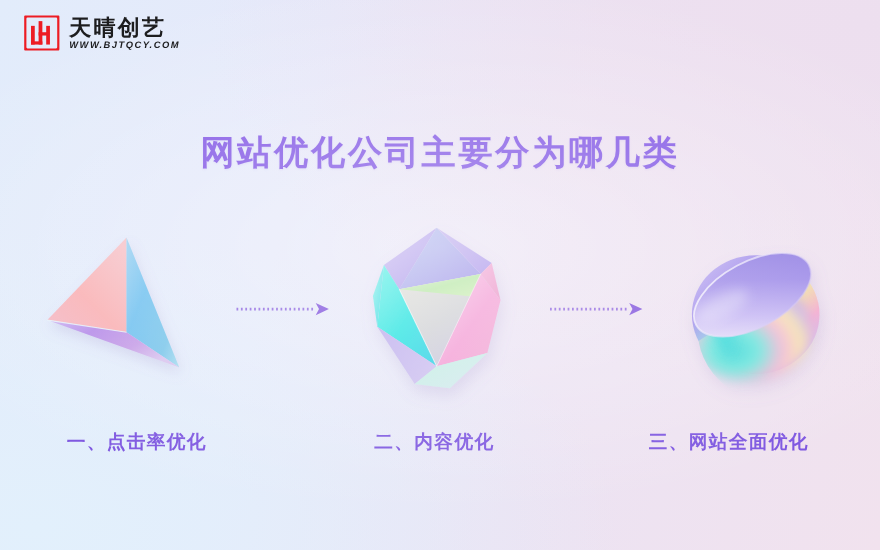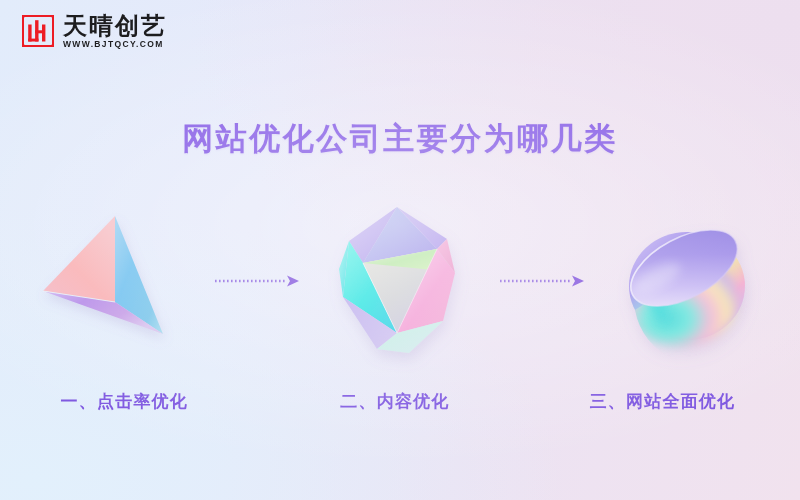--- a/index.html
+++ b/index.html
@@ -49,35 +49,36 @@
     display: block;
   }
   .logo-text {
     display: flex;
     flex-direction: column;
     justify-content: center;
     gap: 1px;
   }
   .logo-cn {
     font-family: "DejaVu Sans", sans-serif;
-    font-size: 24px;
+    font-size: 20px;
     font-weight: 700;
     letter-spacing: 2px;
     color: #1d1d1f;
     line-height: 1.05;
     white-space: nowrap;
   }
   .logo-url {
     font-family: "Liberation Sans", sans-serif;
     font-size: 8.5px;
     font-weight: 700;
     letter-spacing: 1.35px;
     color: #1d1d1f;
     line-height: 1;
     white-space: nowrap;
+    font-style: italic;
   }
 
   
   .title {
     position: absolute;
     top: 118px;
     left: 0;
     width: 800px;
     text-align: center;
     font-family: "DejaVu Sans", sans-serif;

